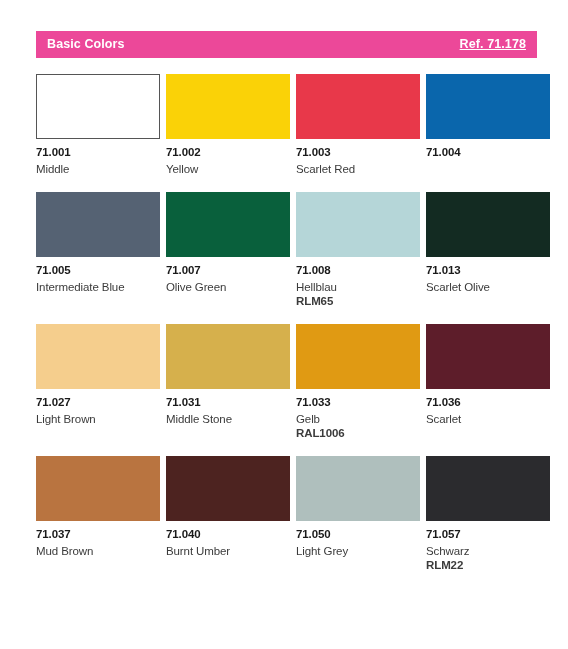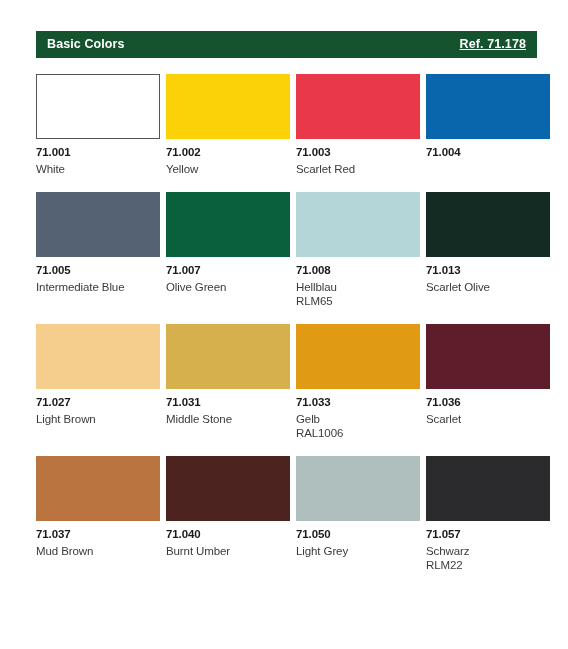--- a/index.html
+++ b/index.html
@@ -87,46 +87,46 @@
   .cname {
     font-size: 11.5px;
     font-weight: normal;
     color: #3b3b3b;
     margin-top: 3px;
     line-height: 1.25;
     letter-spacing: -0.1px;
   }
   .cname2 {
     font-size: 11.5px;
-    font-weight: normal;
+    font-weight: bold;
     color: #3b3b3b;
     line-height: 1.25;
     letter-spacing: -0.1px;
   }
   .cname2:empty {
     display: none;
   }
 </style>
 </head>
 <body>
 
 <div class="sheet">
 
-  <div class="header-bar" style="background-color: #14532d;">
+  <div class="header-bar" style="background-color: #ec4899;">
     <span class="header-title" style="color: rgb(255, 255, 255);">Basic Colors</span>
     <span class="header-ref" style="color: rgb(255, 255, 255); text-decoration: underline;">Ref. 71.178</span>
   </div>
 
   <div class="grid">
 
     <div class="row">
       <div class="cell">
         <div class="swatch bordered" style="background-color: rgb(255, 255, 255);"></div>
         <div class="code">71.001</div>
-        <div class="cname">White</div>
+        <div class="cname">Middle</div>
 
       </div>
       <div class="cell">
         <div class="swatch" style="background-color: rgb(250, 210, 7);"></div>
         <div class="code">71.002</div>
         <div class="cname">Yellow</div>
 
       </div>
       <div class="cell">
         <div class="swatch" style="background-color: rgb(232, 56, 74);"></div>

